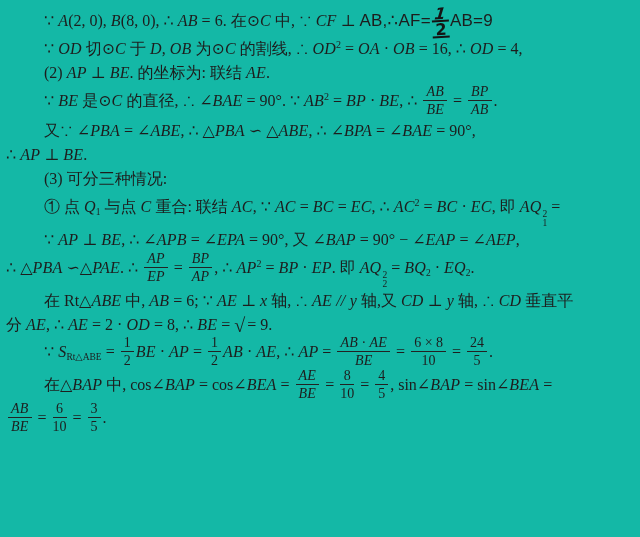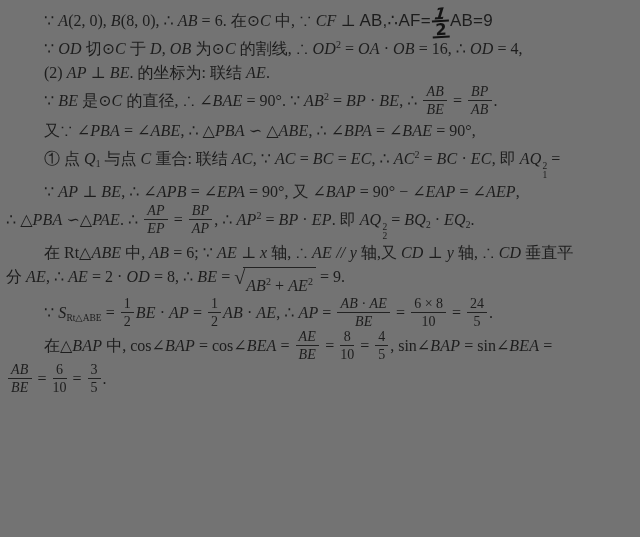--- a/index.html
+++ b/index.html
@@ -42,54 +42,55 @@
     font-family:"DejaVu Sans",sans-serif; font-weight:700;
     font-size:16px; line-height:13px; margin:-12px 1px;
     vertical-align:middle; transform:rotate(-3deg);
   }
   .handfrac .hn { transform:skewX(-20deg); }
   .handfrac .hd { border-top:2.5px solid #141414; border-bottom:2.5px solid #141414; padding:1px 3px 0; }
 </style>
 </head>
 <body>
 
-<div class="doc" style="background: #737373; color: rgb(29, 29, 29);">
+<div class="doc" style="background: #14b8a6; color: rgb(29, 29, 29);">
     <div class="line indent"><span class="rm">∵ </span><span class="it">A</span><span class="rm">(2, 0), </span><span class="it">B</span><span class="rm">(8, 0), ∴ </span><span class="it">AB</span><span class="rm"> = 6. </span><span class="zh">在⊙</span><span class="it">C</span><span class="zh"> 中, </span><span class="rm">∵ </span><span class="it">CF</span><span class="rm"> ⊥ </span><span class="sans">AB,∴AF=</span><span class="handfrac" style="color: rgb(20, 20, 20);">
         <span class="hn">1</span>
         <span class="hd">2</span>
       </span><span class="sans">AB=9</span></div>
     <div class="line indent"><span class="rm">∵ </span><span class="it">OD</span><span class="zh"> 切⊙</span><span class="it">C</span><span class="zh"> 于 </span><span class="it">D</span><span class="rm">, </span><span class="it">OB</span><span class="zh"> 为⊙</span><span class="it">C</span><span class="zh"> 的割线, </span><span class="rm">∴ </span><span class="it">OD</span><span class="sup">2</span><span class="rm"> = </span><span class="it">OA</span><span class="rm"> · </span><span class="it">OB</span><span class="rm"> = 16, ∴ </span><span class="it">OD</span><span class="rm"> = 4,</span></div>
     <div class="line indent"><span class="rm">(2) </span><span class="it">AP</span><span class="rm"> ⊥ </span><span class="it">BE</span><span class="rm">. </span><span class="zh">的坐标为: 联结 </span><span class="it">AE</span><span class="rm">.</span></div>
     <div class="line indent"><span class="rm">∵ </span><span class="it">BE</span><span class="zh"> 是⊙</span><span class="it">C</span><span class="zh"> 的直径, </span><span class="rm">∴ ∠</span><span class="it">BAE</span><span class="rm"> = 90°. ∵ </span><span class="it">AB</span><span class="sup">2</span><span class="rm"> = </span><span class="it">BP</span><span class="rm"> · </span><span class="it">BE</span><span class="rm">, ∴ </span><span class="frac">
         <span class="num"><span class="it">AB</span></span>
         <span class="den"><span class="it">BE</span></span>
       </span><span class="rm"> = </span><span class="frac">
         <span class="num"><span class="it">BP</span></span>
         <span class="den"><span class="it">AB</span></span>
       </span><span class="rm">.</span></div>
     <div class="line indent"><span class="zh">又</span><span class="rm">∵ ∠</span><span class="it">PBA</span><span class="rm"> = ∠</span><span class="it">ABE</span><span class="rm">, ∴ △</span><span class="it">PBA</span><span class="rm"> ∽ △</span><span class="it">ABE</span><span class="rm">, ∴ ∠</span><span class="it">BPA</span><span class="rm"> = ∠</span><span class="it">BAE</span><span class="rm"> = 90°,</span></div>
+    <div class="line"><span class="rm">∴ </span><span class="it">AP</span><span class="rm"> ⊥ </span><span class="it">BE</span><span class="rm">.</span></div>
+    <div class="line indent"><span class="rm">(3) </span><span class="zh">可分三种情况:</span></div>
     <div class="line indent"><span class="rm">① </span><span class="zh">点 </span><span class="it">Q</span><span class="sub">1</span><span class="zh"> 与点 </span><span class="it">C</span><span class="zh"> 重合: 联结 </span><span class="it">AC</span><span class="rm">, ∵ </span><span class="it">AC</span><span class="rm"> = </span><span class="it">BC</span><span class="rm"> = </span><span class="it">EC</span><span class="rm">, ∴ </span><span class="it">AC</span><span class="sup">2</span><span class="rm"> = </span><span class="it">BC</span><span class="rm"> · </span><span class="it">EC</span><span class="rm">, </span><span class="zh">即 </span><span class="it">AQ</span><span class="ss">
         <span>2</span>
         <span>1</span>
       </span><span class="rm"> =</span></div>
     <div class="line indent"><span class="rm">∵ </span><span class="it">AP</span><span class="rm"> ⊥ </span><span class="it">BE</span><span class="rm">, ∴ ∠</span><span class="it">APB</span><span class="rm"> = ∠</span><span class="it">EPA</span><span class="rm"> = 90°, </span><span class="zh">又 </span><span class="rm">∠</span><span class="it">BAP</span><span class="rm"> = 90° − ∠</span><span class="it">EAP</span><span class="rm"> = ∠</span><span class="it">AEP</span><span class="rm">,</span></div>
     <div class="line"><span class="rm">∴ △</span><span class="it">PBA</span><span class="rm"> ∽△</span><span class="it">PAE</span><span class="rm">. ∴ </span><span class="frac">
         <span class="num"><span class="it">AP</span></span>
         <span class="den"><span class="it">EP</span></span>
       </span><span class="rm"> = </span><span class="frac">
         <span class="num"><span class="it">BP</span></span>
         <span class="den"><span class="it">AP</span></span>
       </span><span class="rm">, ∴ </span><span class="it">AP</span><span class="sup">2</span><span class="rm"> = </span><span class="it">BP</span><span class="rm"> · </span><span class="it">EP</span><span class="rm">. </span><span class="zh">即 </span><span class="it">AQ</span><span class="ss">
         <span>2</span>
         <span>2</span>
       </span><span class="rm"> = </span><span class="it">BQ</span><span class="sub">2</span><span class="rm"> · </span><span class="it">EQ</span><span class="sub">2</span><span class="rm">.</span></div>
     <div class="line indent"><span class="zh">在 Rt△</span><span class="it">ABE</span><span class="zh"> 中, </span><span class="it">AB</span><span class="rm"> = 6; ∵ </span><span class="it">AE</span><span class="rm"> ⊥ </span><span class="it">x</span><span class="zh"> 轴, </span><span class="rm">∴ </span><span class="it">AE</span><span class="it"> // </span><span class="it">y</span><span class="zh"> 轴,又 </span><span class="it">CD</span><span class="rm"> ⊥ </span><span class="it">y</span><span class="zh"> 轴, </span><span class="rm">∴ </span><span class="it">CD</span><span class="zh"> 垂直平</span></div>
     <div class="line"><span class="zh">分 </span><span class="it">AE</span><span class="rm">, ∴ </span><span class="it">AE</span><span class="rm"> = 2 · </span><span class="it">OD</span><span class="rm"> = 8, ∴ </span><span class="it">BE</span><span class="rm"> = </span><span class="sqrt">
         <span class="radical">√</span>
-        <span class="radicand"><span class="it">AB</span><span class="sup">2</span><span class="rm"> + </span><span class="it">AE</span><span class="sup">2</span></span>
       </span><span class="rm"> = 9.</span></div>
     <div class="line indent"><span class="rm">∵ </span><span class="it">S</span><span class="sub">Rt△ABE</span><span class="rm"> = </span><span class="frac">
         <span class="num"><span class="rm">1</span></span>
         <span class="den"><span class="rm">2</span></span>
       </span><span class="it">BE</span><span class="rm"> · </span><span class="it">AP</span><span class="rm"> = </span><span class="frac">
         <span class="num"><span class="rm">1</span></span>
         <span class="den"><span class="rm">2</span></span>
       </span><span class="it">AB</span><span class="rm"> · </span><span class="it">AE</span><span class="rm">, ∴ </span><span class="it">AP</span><span class="rm"> = </span><span class="frac">
         <span class="num"><span class="it">AB</span><span class="rm"> · </span><span class="it">AE</span></span>
         <span class="den"><span class="it">BE</span></span>

